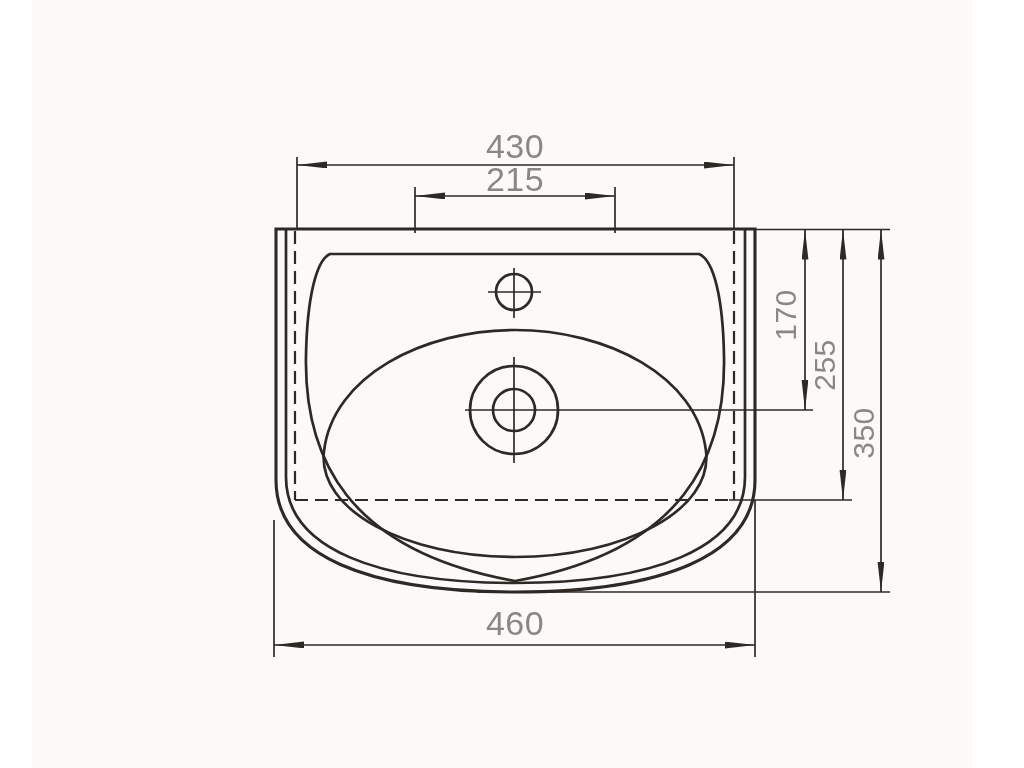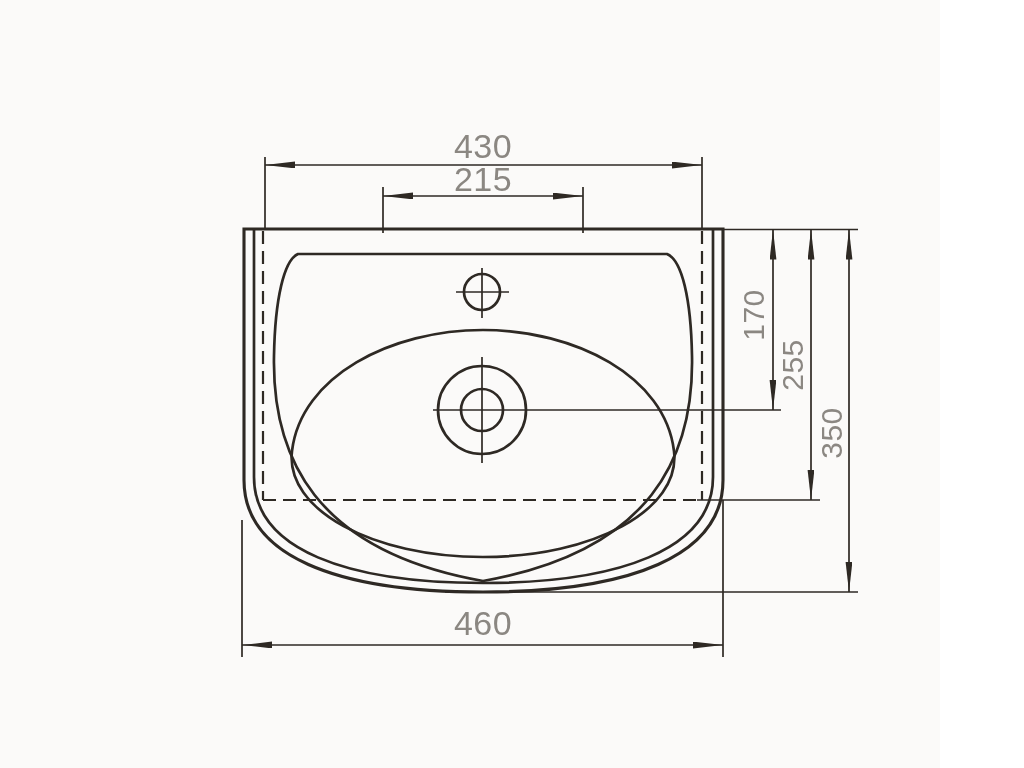--- a/index.html
+++ b/index.html
@@ -1,20 +1,21 @@
 <!DOCTYPE html>
 <html><head>
 <meta charset="utf-8">
 <style>
   html,body{margin:0;padding:0;background:#ffffff;}
   #canvas{
     width:940px;height:768px;
     background:#fbfaf9;
     position:relative;
     font-family:"Liberation Sans", sans-serif;
+    margin-left:32px;
   }
   svg{display:block;}
   .ln{stroke:#2e2924;fill:none;}
   .w-outline{stroke-width:3.1;}
   .w-mid{stroke-width:2.7;}
   .w-thin{stroke-width:1.7;}
   .w-dash{stroke-width:2.2;stroke-dasharray:13 7;}
   .dim-text{
     fill:#8b8782;
     font-family:"Liberation Sans", sans-serif;

